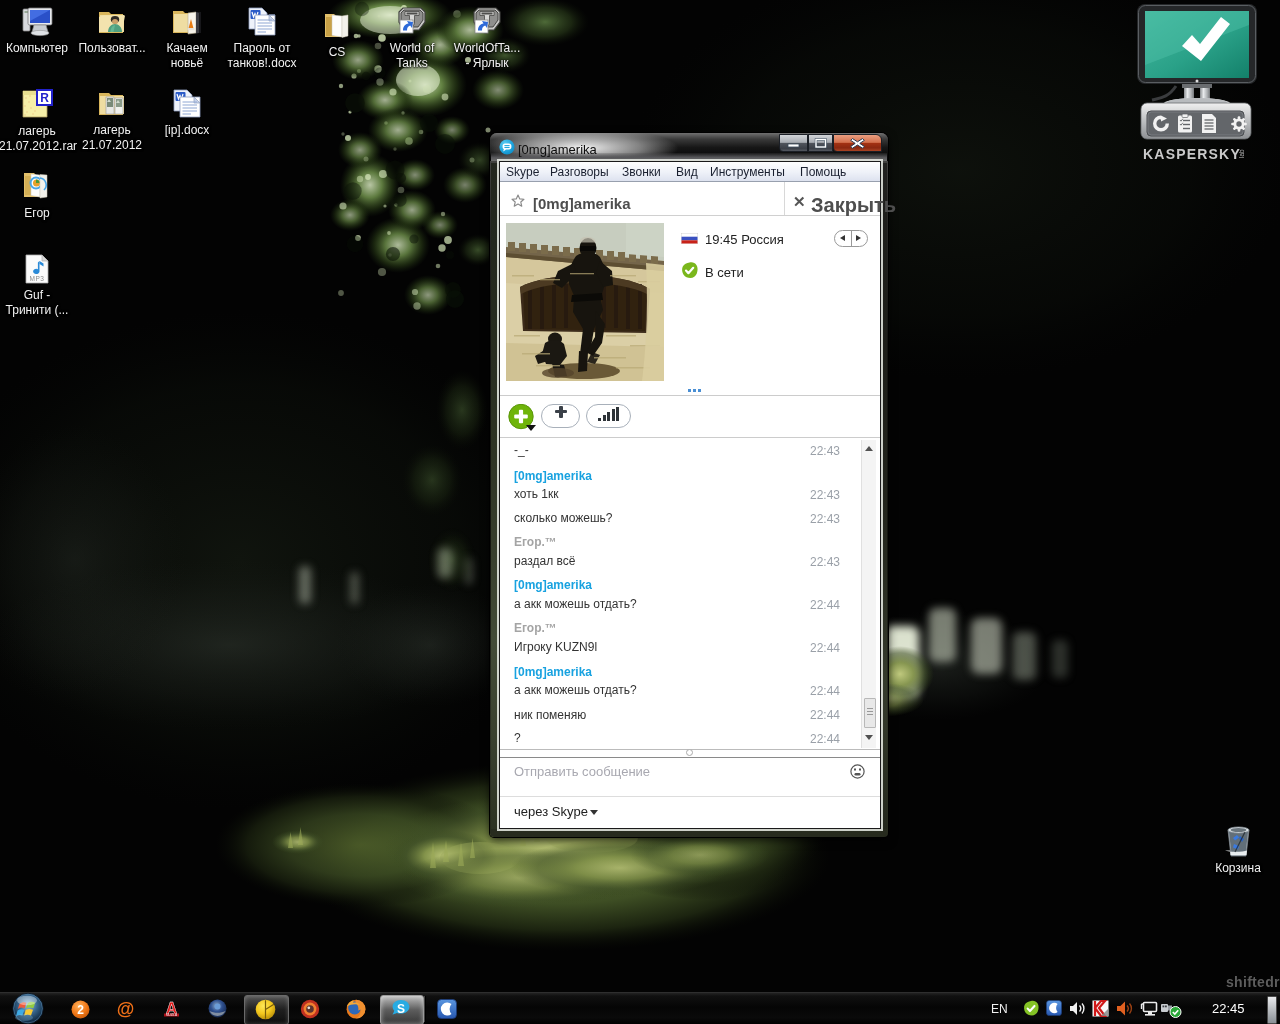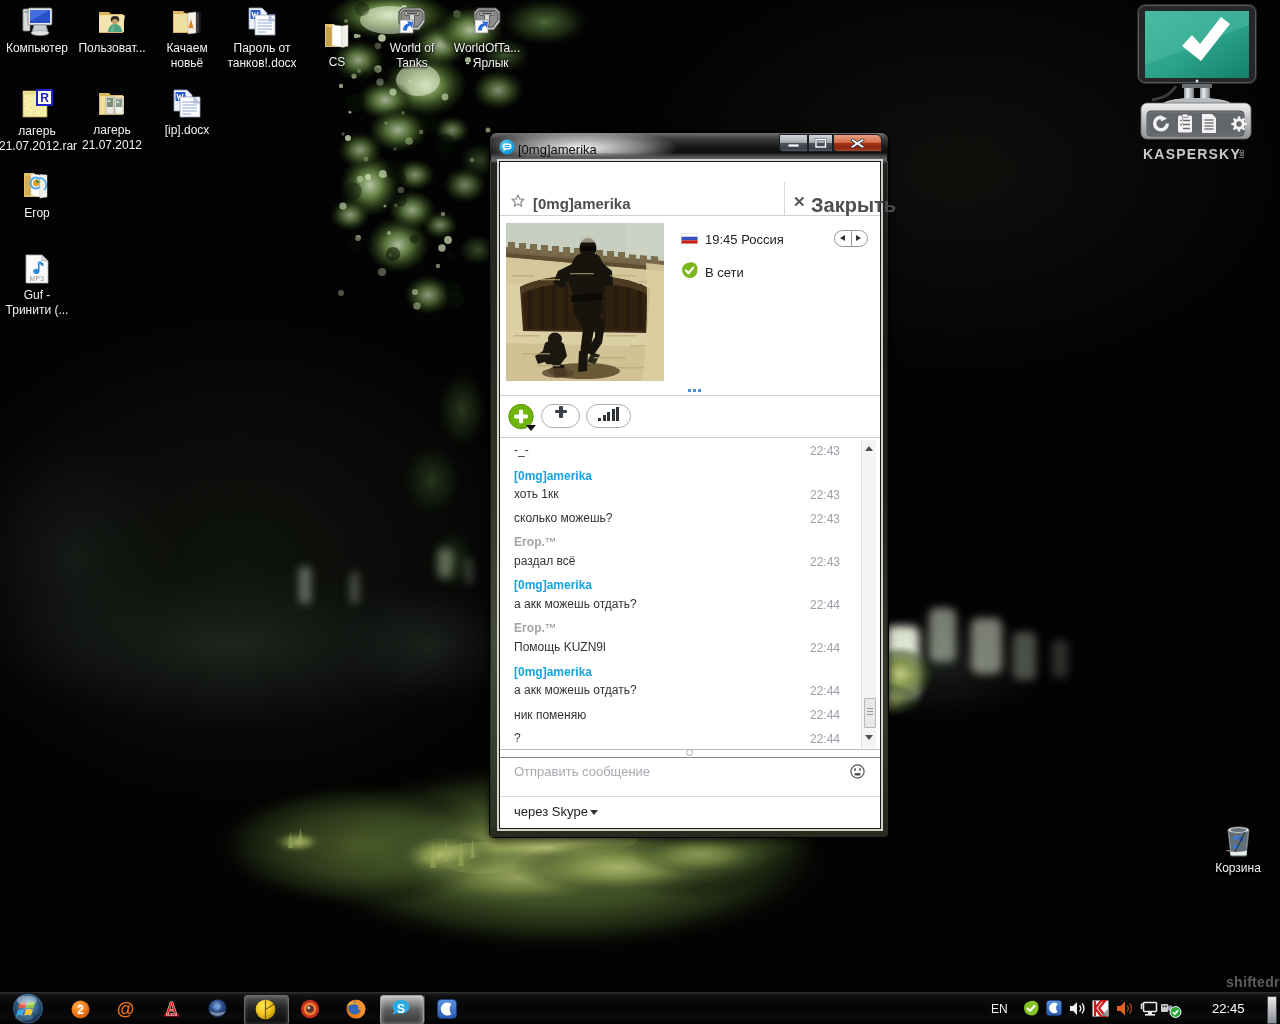--- a/index.html
+++ b/index.html
@@ -292,21 +292,21 @@
   <g stroke="#9ab0d8" stroke-width="1.1">
    <line x1="12.5" y1="14" x2="27" y2="14"></line>
           <line x1="12.5" y1="17" x2="27" y2="17"></line>
    <line x1="12.5" y1="20" x2="27" y2="20"></line>
           <line x1="12.5" y1="23" x2="27" y2="23"></line>
    <line x1="12.5" y1="26" x2="21" y2="26"></line>
   </g>
  </svg>
  <div class="lbl">Пароль от<br>танков!.docx</div>
 </div>
-<div class="dicon" style="left:299px;top:20px">
+<div class="dicon" style="left:299px;top:10px">
  <svg width="30" height="32" viewBox="0 0 30 32">
   <path d="M3 4 h9 l2 2 h9 v21 H3 Z" fill="#e3c06a"></path>
   <path d="M4 7 h18 v19 H4 Z" fill="#c8a147"></path>
   <path d="M10 5 l10 1 v21 l-10 -1.5 Z" fill="#fdfdfb" stroke="#c8c4b4" stroke-width="0.5"></path>
   <path d="M20 6 l6 -1 v21 l-6 1.5 Z" fill="#f2f1ea" stroke="#c8c4b4" stroke-width="0.5"></path>
  </svg>
  <div class="lbl">CS</div>
 </div>
 <div class="dicon" style="left:374px;top:6px">
  <svg width="34" height="32" viewBox="0 0 34 32">
@@ -549,20 +549,28 @@
    </svg>
   </div>
   <div id="btnclose" class="capbtn">
    <svg width="47" height="16" viewBox="0 0 47 16">
     <path d="M18.5 3.6 L23.5 6.8 L28.5 3.6 L30.3 5.4 L25.8 8.4 L30.3 11.4 L28.5 13.2 L23.5 10 L18.5 13.2 L16.7 11.4 L21.2 8.4 L16.7 5.4 Z" fill="#fff" stroke="#2a3a52" stroke-width="1" stroke-linejoin="round"></path>
    </svg>
   </div>
   <div style="position:absolute;left:1px;top:30px;width:8px;height:666px;background:linear-gradient(180deg,#1e2219,#333a28 45%,#49523c 72%,#2e3424);opacity:.85"></div>
   <div style="position:absolute;right:1px;top:30px;width:6px;height:666px;background:linear-gradient(180deg,#1a1a18,#26281f 50%,#3a4030 78%,#23271c);opacity:.8"></div>
   <div id="content">
+    <div id="menubar">
+      <span style="left:6px">Skype</span>
+        <span style="left:50px">Разговоры</span>
+      <span style="left:122px">Звонки</span>
+        <span style="left:176px">Вид</span>
+      <span style="left:210px">Инструменты</span>
+        <span style="left:300px">Помощь</span>
+    </div>
     <div id="hdr">
       <svg class="abs" style="left:11px;top:12px" width="14" height="14" viewBox="0 0 16 16">
        <path d="M8 1.2 L10 5.6 L14.8 6 L11.2 9.2 L12.3 14 L8 11.4 L3.7 14 L4.8 9.2 L1.2 6 L6 5.6 Z" fill="#fff" stroke="#8a8a8a" stroke-width="1.3" stroke-linejoin="round"></path>
       </svg>
       <span class="nm">[0mg]amerika</span>
       <div id="hdrR">
         <span style="position:absolute;left:8px;top:11px;font-size:15px;font-weight:bold;color:#555">✕</span>
         <span style="position:absolute;left:26px;top:12px;font-size:20px;font-weight:bold;color:#4e4e4e">Закрыть</span>
       </div>
     </div>
@@ -704,21 +712,21 @@
         <div class="time" style="top:326px">22:43</div>
       <div class="msg" style="top:349px">сколько можешь?</div>
         <div class="time" style="top:350px">22:43</div>
       <div class="namegrey" style="top:373px">Егор.™</div>
       <div class="msg" style="top:392px">раздал всё</div>
         <div class="time" style="top:393px">22:43</div>
       <div class="name" style="top:416px">[0mg]amerika</div>
       <div class="msg" style="top:435px">а акк можешь отдать?</div>
         <div class="time" style="top:436px">22:44</div>
       <div class="namegrey" style="top:459px">Егор.™</div>
-      <div class="msg" style="top:478px">Помощь KUZN9l</div>
+      <div class="msg" style="top:478px">Игроку KUZN9l</div>
         <div class="time" style="top:479px">22:44</div>
       <div class="name" style="top:503px">[0mg]amerika</div>
       <div class="msg" style="top:521px">а акк можешь отдать?</div>
         <div class="time" style="top:522px">22:44</div>
       <div class="msg" style="top:546px">ник поменяю</div>
         <div class="time" style="top:546px">22:44</div>
       <div class="msg" style="top:569px">?</div>
         <div class="time" style="top:570px">22:44</div>
 
       <div class="abs" style="left:361px;top:278px;width:14px;height:308px;background:#f4f4f4;border-left:1px solid #e0e0e0">

